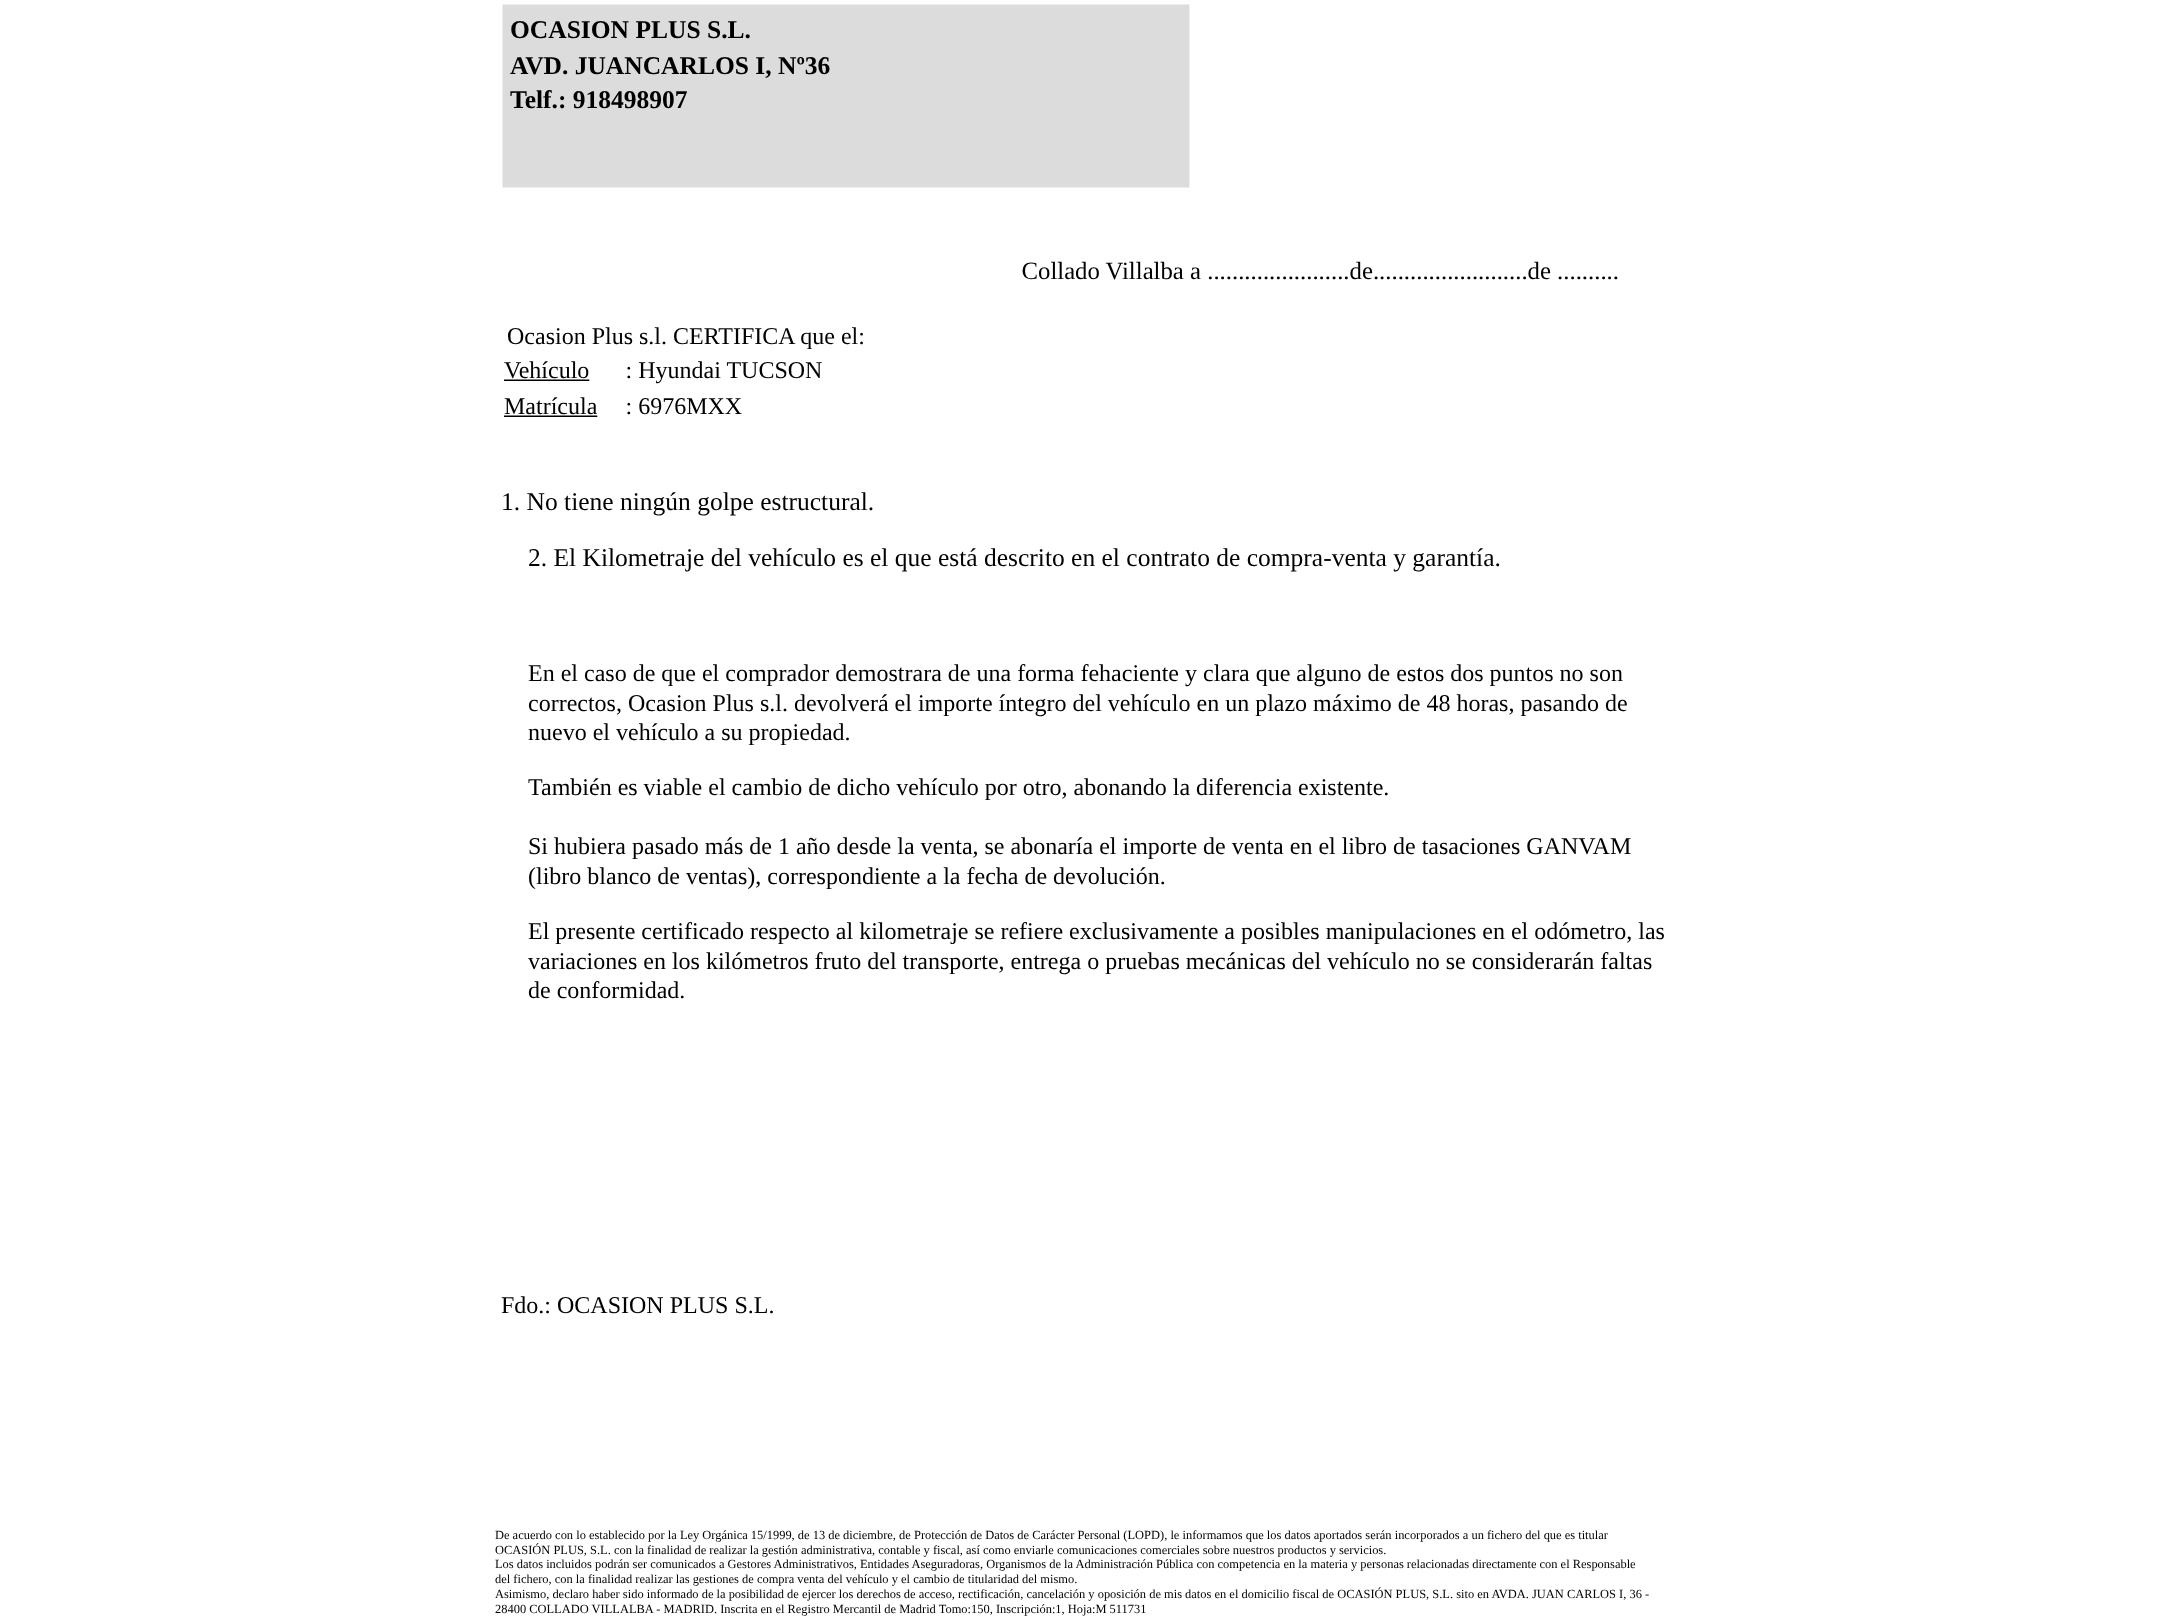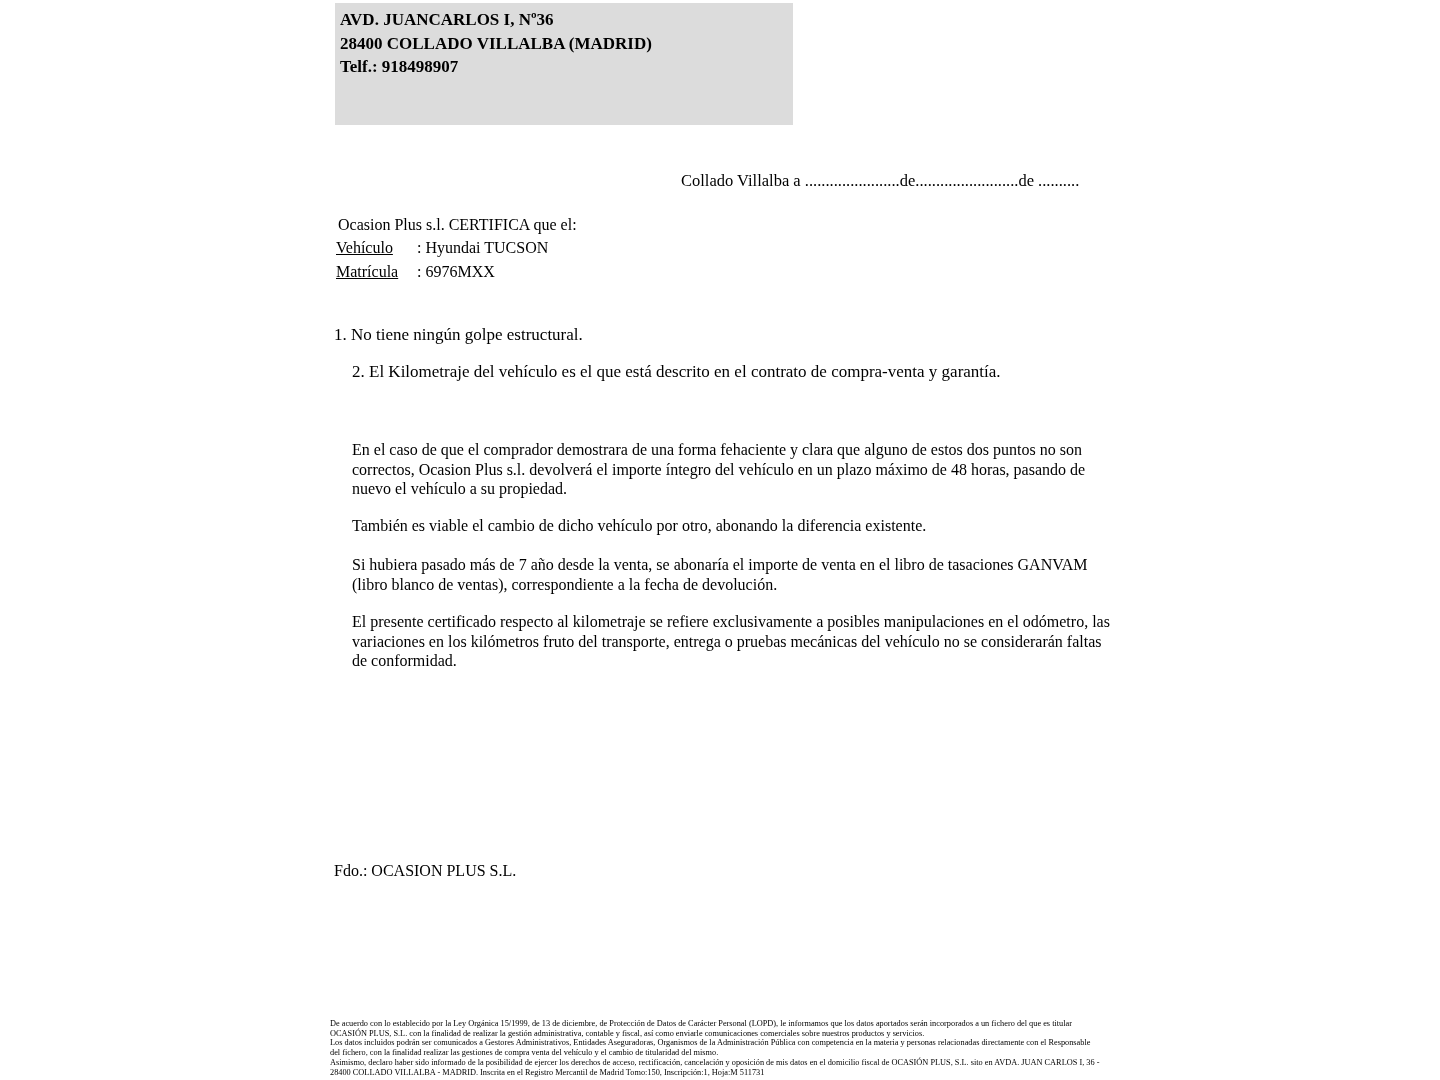--- a/index.html
+++ b/index.html
@@ -91,43 +91,43 @@
     font-size: 8.3px;
     line-height: 9.7px;
   }
 </style>
 </head>
 <body>
 
 <div class="page">
 
   <div class="header-box">
+    <div>OCASION PLUS S.L.</div>
     <div>AVD. JUANCARLOS I, Nº36</div>
-    <div>28400 COLLADO VILLALBA (MADRID)</div>
     <div>Telf.: 918498907</div>
   </div>
 
   <div class="date-line">Collado Villalba a .......................de.........................de ..........</div>
 
   <div class="certify-intro">Ocasion Plus s.l. CERTIFICA que el:</div>
 
   <div class="field-line vehicle-line">
     <span class="field-label">Vehículo</span><span class="field-value">: Hyundai TUCSON</span>
   </div>
 
   <div class="field-line plate-line">
     <span class="field-label">Matrícula</span><span class="field-value">: 6976MXX</span>
   </div>
 
   <div class="point point-1">1. No tiene ningún golpe estructural.</div>
   <div class="point point-2">2. El Kilometraje del vehículo es el que está descrito en el contrato de compra-venta y garantía.</div>
 
   <div class="para para-1">En el caso de que el comprador demostrara de una forma fehaciente y clara que alguno de estos dos puntos no son correctos, Ocasion Plus s.l. devolverá el importe íntegro del vehículo en un plazo máximo de 48 horas, pasando de nuevo el vehículo a su propiedad.</div>
   <div class="para para-2">También es viable el cambio de dicho vehículo por otro, abonando la diferencia existente.</div>
-  <div class="para para-3">Si hubiera pasado más de 7 año desde la venta, se abonaría el importe de venta en el libro de tasaciones GANVAM (libro blanco de ventas), correspondiente a la fecha de devolución.</div>
+  <div class="para para-3">Si hubiera pasado más de 1 año desde la venta, se abonaría el importe de venta en el libro de tasaciones GANVAM (libro blanco de ventas), correspondiente a la fecha de devolución.</div>
   <div class="para para-4">El presente certificado respecto al kilometraje se refiere exclusivamente a posibles manipulaciones en el odómetro, las variaciones en los kilómetros fruto del transporte, entrega o pruebas mecánicas del vehículo no se considerarán faltas de conformidad.</div>
 
   <div class="signature">Fdo.: OCASION PLUS S.L.</div>
 
   <div class="footer">
     <div>De acuerdo con lo establecido por la Ley Orgánica 15/1999, de 13 de diciembre, de Protección de Datos de Carácter Personal (LOPD), le informamos que los datos aportados serán incorporados a un fichero del que es titular OCASIÓN PLUS, S.L. con la finalidad de realizar la gestión administrativa, contable y fiscal, así como enviarle comunicaciones comerciales sobre nuestros productos y servicios.</div>
     <div>Los datos incluidos podrán ser comunicados a Gestores Administrativos, Entidades Aseguradoras, Organismos de la Administración Pública con competencia en la materia y personas relacionadas directamente con el Responsable del fichero, con la finalidad realizar las gestiones de compra venta del vehículo y el cambio de titularidad del mismo.</div>
     <div>Asimismo, declaro haber sido informado de la posibilidad de ejercer los derechos de acceso, rectificación, cancelación y oposición de mis datos en el domicilio fiscal de OCASIÓN PLUS, S.L. sito en AVDA. JUAN CARLOS I, 36 - 28400 COLLADO VILLALBA - MADRID. Inscrita en el Registro Mercantil de Madrid Tomo:150, Inscripción:1, Hoja:M 511731</div>
   </div>
 

